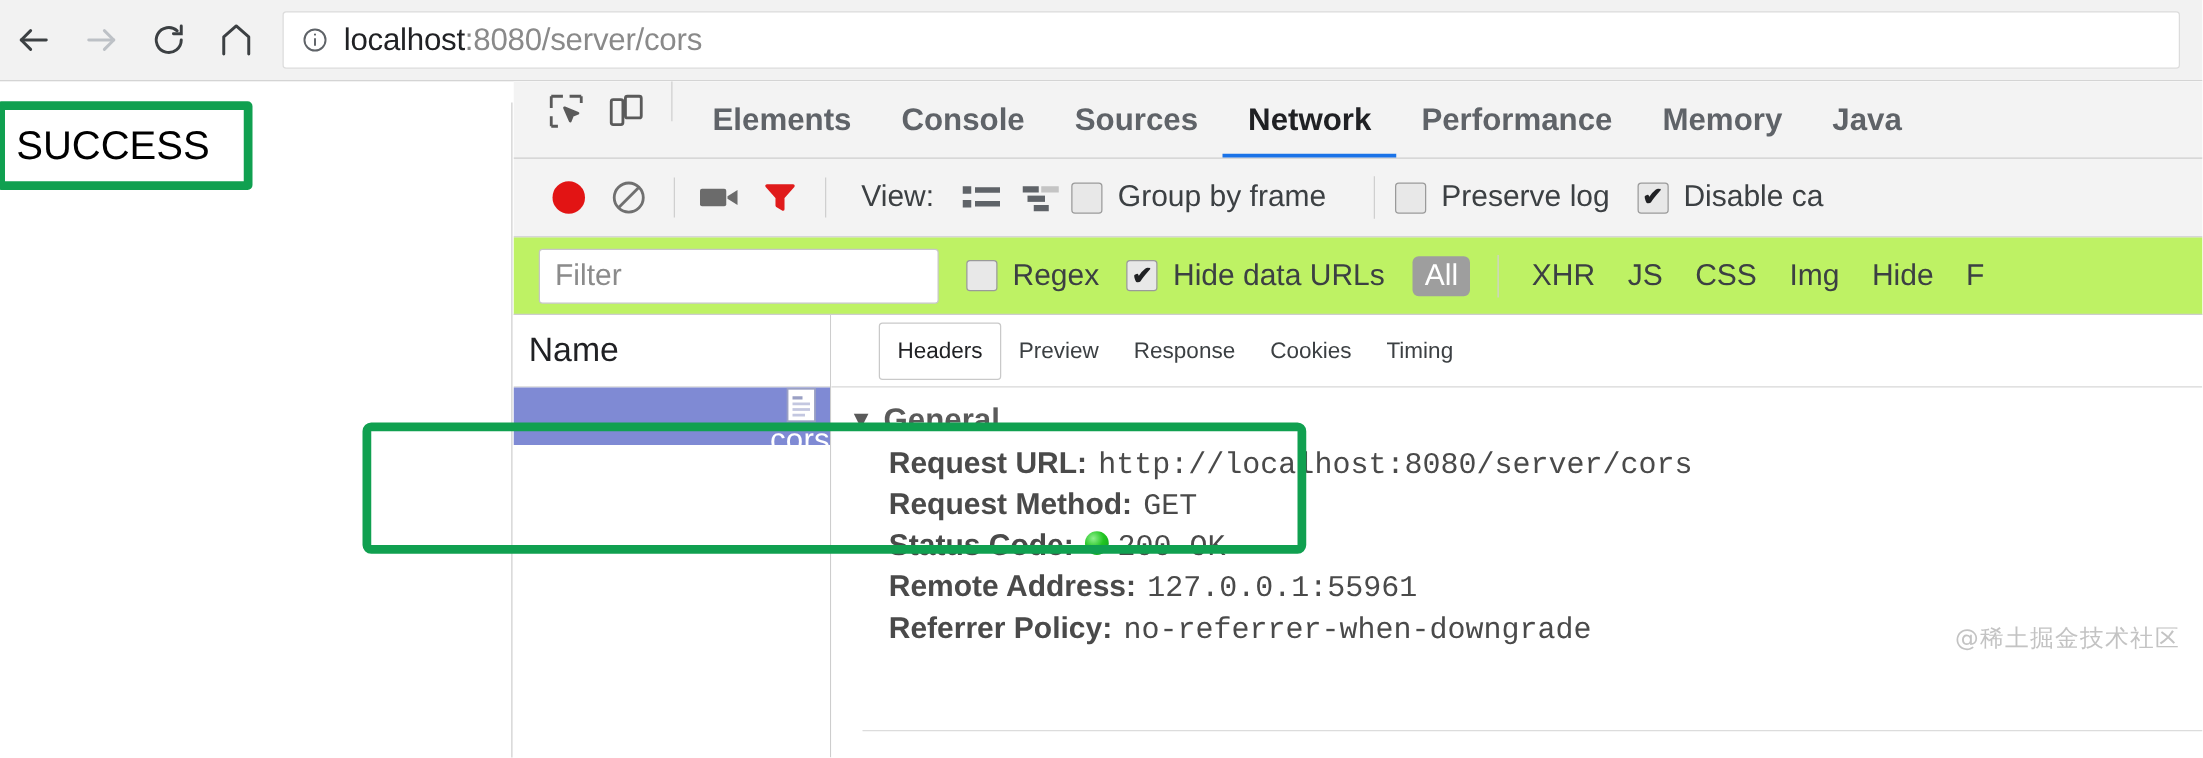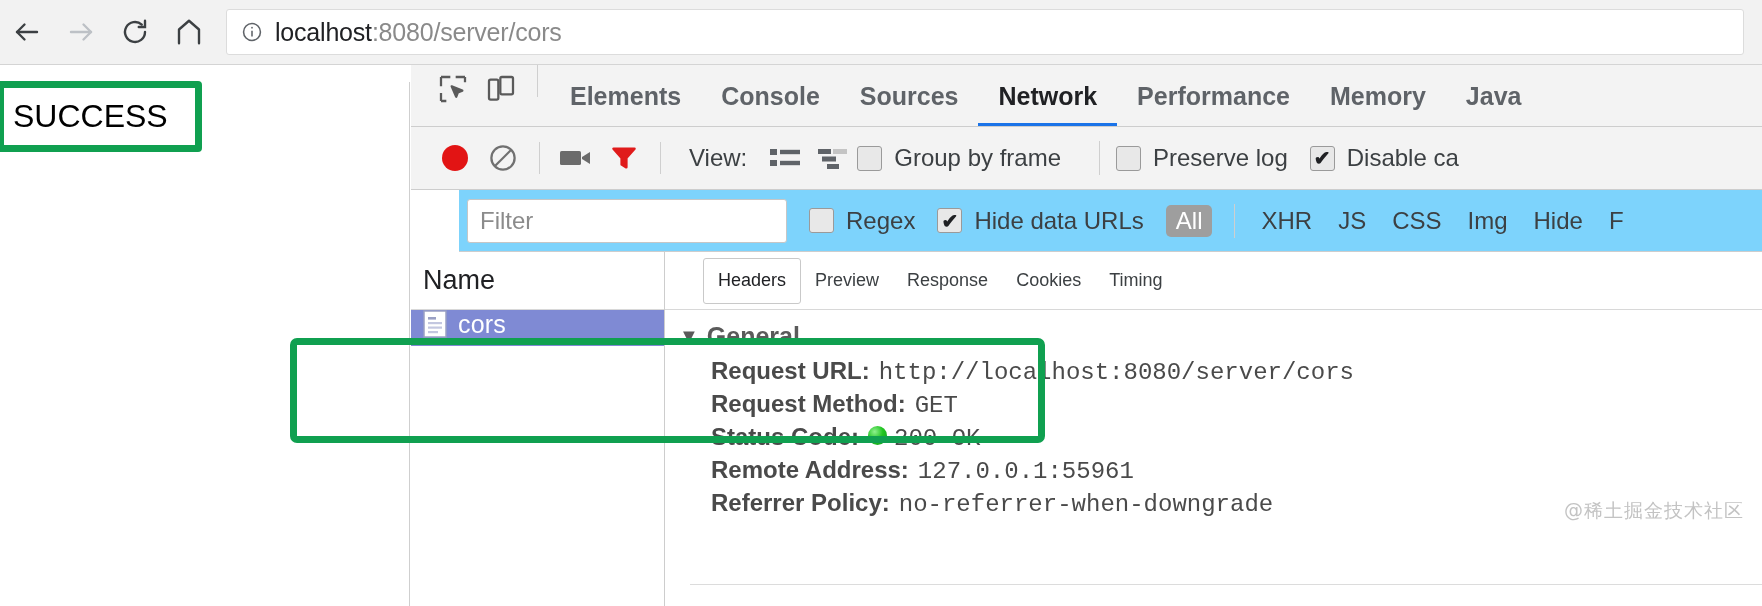--- a/index.html
+++ b/index.html
@@ -83,22 +83,22 @@
   .cb {
     width:25px; height:25px; border:1px solid #9a9a9a; border-radius:3px;
     background:#e8e8e8; flex:none; display:flex; align-items:center; justify-content:center;
   }
   .cb.checked { background:#e8e8e8; }
   .cb .tick { font-size:20px; color:#202124; line-height:1; font-weight:700; }
   .cb-label { font-size:24px; color:#3c4043; margin-left:12px; margin-right:22px; white-space:nowrap; }
   .tb-sep { width:1px; height:34px; background:#cfcfcf; margin:0 16px; flex:none; }
 
   .dt-filterbar {
-    height:62px; background:#7dd3fc; border-bottom:1px solid #cdcdcd;
-    display:flex; align-items:center; padding-left:8px; overflow:hidden;margin-left:48px;
+    height:62px; background:#bef264; border-bottom:1px solid #cdcdcd;
+    display:flex; align-items:center; padding-left:20px; overflow:hidden;
   }
   .filter-input {
     width:320px; height:44px; background:#fff; border:1px solid #c6c6c6; border-radius:3px;
     font-size:24px; color:#3c4043; padding:0 12px;
     font-family:"Liberation Sans", sans-serif;
   }
   .filter-input::placeholder { color:#8b8b8b; }
   .ftype {
     font-size:24px; color:#3c4043; padding:2px 10px; margin-right:6px; white-space:nowrap;
     border-radius:5px;
@@ -107,22 +107,22 @@
 
   
   .dt-split { display:flex; height:354px; }
   .req-pane { width:254px; flex:none; border-right:1px solid #cdcdcd; background:#fff; }
   .req-head {
     height:58px; display:flex; align-items:center; padding-left:12px;
     border-bottom:1px solid #d8d8d8; background:#fff;
   }
   .req-head-title { font-size:27px; color:#202124; }
   .req-row {
-    height:36px; display:flex; align-items:flex-start; padding-left:12px;
-    background:#7f8ad4; color:#ffffff; font-size:25px;
+    height:46px; display:flex; align-items:flex-end; padding-left:12px;
+    background:#7f8ad4; color:#ffffff; font-size:25px;flex-direction:column;
   }
   .file-ic { width:24px; height:28px; margin-right:11px; flex:none; }
   .req-name { letter-spacing:0.2px; }
 
   .detail-pane { flex:1; background:#fff; position:relative; overflow:hidden; }
   .detail-tabs {
     height:58px; display:flex; align-items:center; padding-left:10px;
     border-bottom:1px solid #d8d8d8; background:#fff;
   }
   .dt-close { font-size:28px; color:#5f6368; padding:0 14px; }

